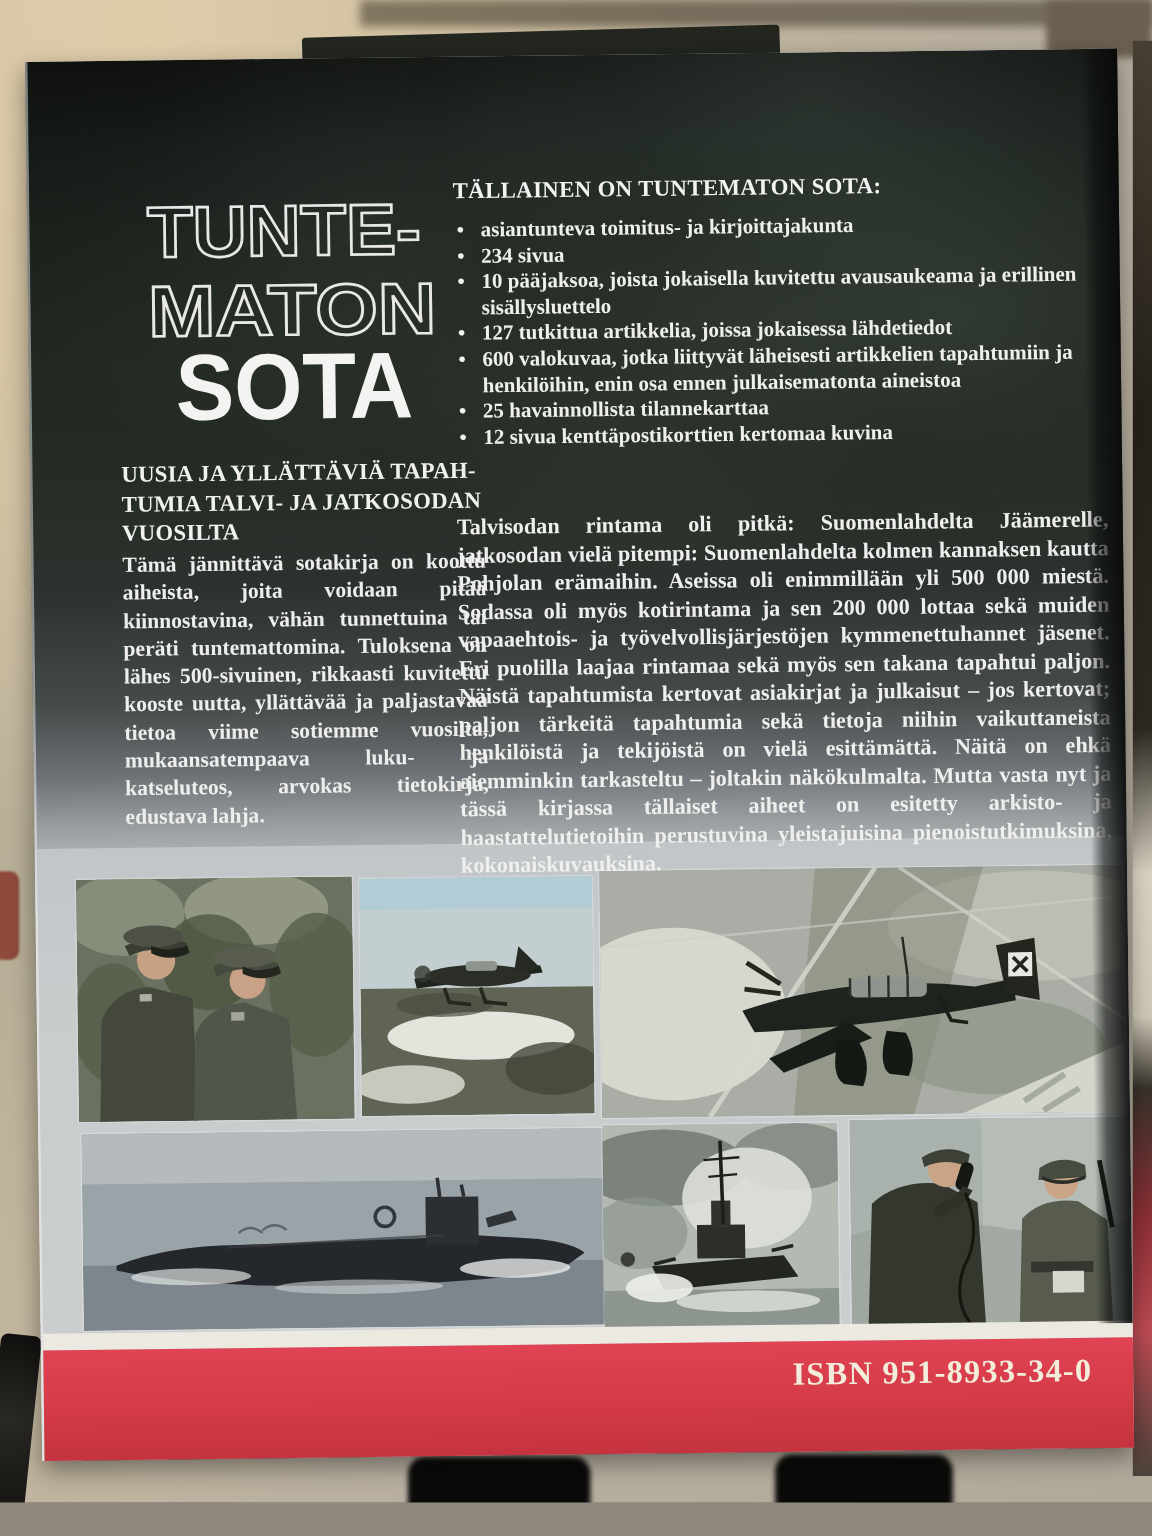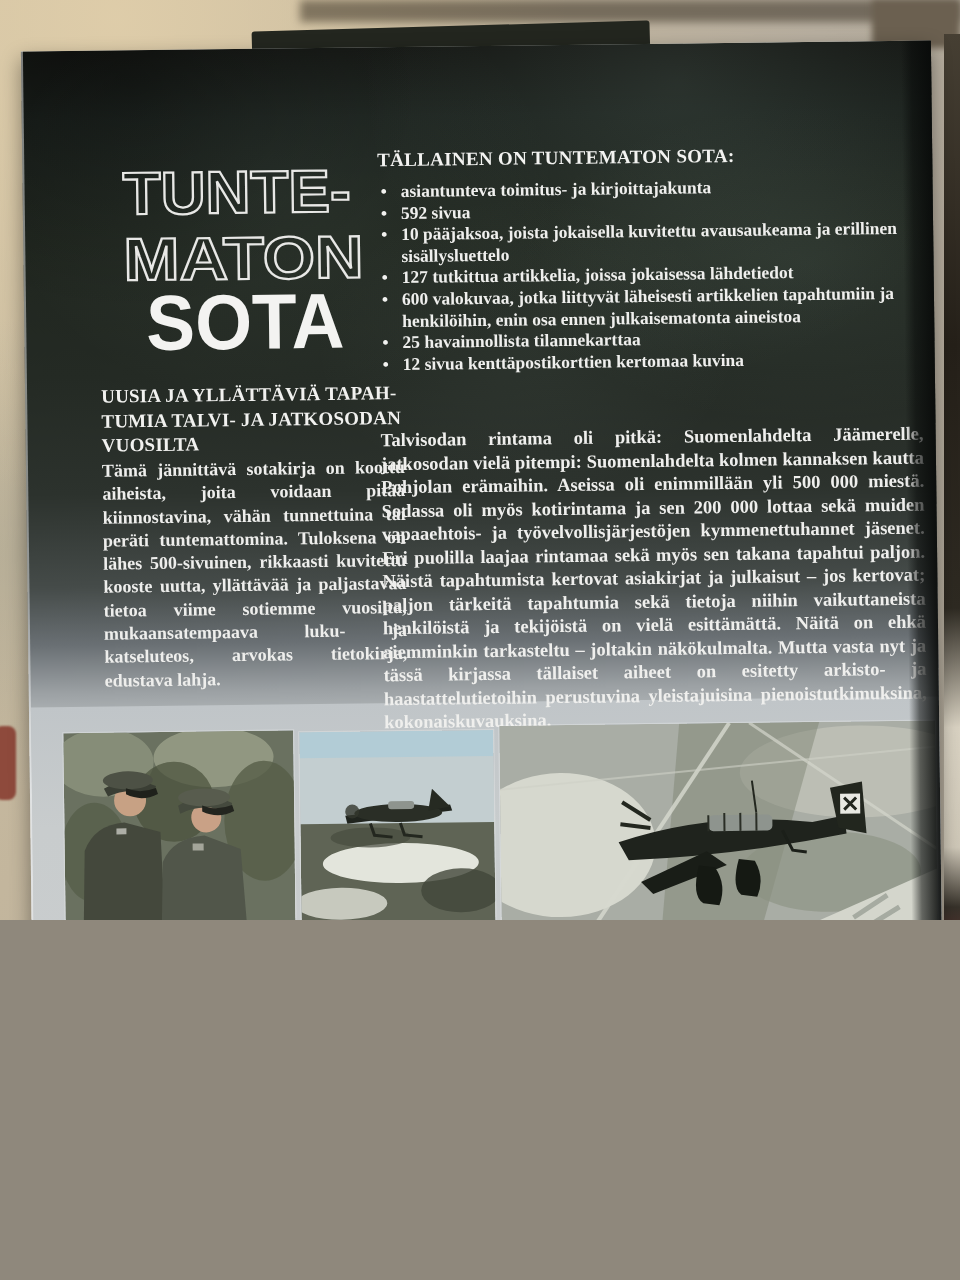--- a/index.html
+++ b/index.html
@@ -1,16 +1,16 @@
 <!DOCTYPE html>
 <html><head>
 <meta charset="utf-8">
 <style>
   html,body{margin:0;padding:0;background:#8f887c;}
-  .scene{position:relative;width:960px;height:920px;overflow:hidden;
+  .scene{position:relative;width:960px;height:1252px;overflow:hidden;
          font-family:"Liberation Serif", serif;}
   
   .floor{position:absolute;inset:0;
     background:
       radial-gradient(ellipse at 12% 2%, rgba(224,206,170,.9) 0%, rgba(224,206,170,0) 38%),
       radial-gradient(ellipse at 4% 60%, rgba(150,150,135,.35) 0%, rgba(150,150,135,0) 30%),
       linear-gradient(115deg,#cfc1a3 0%,#c3b69d 30%,#b8afa0 60%,#b0a899 100%);}
   .top-shadow{position:absolute;left:300px;top:0;width:660px;height:22px;
     background:rgba(45,38,26,.5);filter:blur(4px);}
   .corner-dark{position:absolute;left:872px;top:0;width:88px;height:48px;
@@ -100,21 +100,21 @@
 
     <svg class="title-svg" viewBox="0 0 244 192">
       <text x="2" y="52" textLength="228" lengthAdjust="spacingAndGlyphs" font-family="Liberation Sans, sans-serif" font-weight="bold" font-size="60" fill="none" stroke="#e8e8e6" stroke-width="2.2">TUNTE-</text>
       <text x="2" y="118" textLength="240" lengthAdjust="spacingAndGlyphs" font-family="Liberation Sans, sans-serif" font-weight="bold" font-size="60" fill="none" stroke="#e8e8e6" stroke-width="2.2">MATON</text>
       <text x="24" y="188" textLength="198" lengthAdjust="spacingAndGlyphs" font-family="Liberation Sans, sans-serif" font-weight="bold" font-size="78" fill="#f3f3f1">SOTA</text>
     </svg>
 
     <div class="heading">TÄLLAINEN ON TUNTEMATON SOTA:</div>
     <ul class="bullets">
       <li><span class="dot">•</span><span>asiantunteva toimitus- ja kirjoittajakunta</span></li>
-      <li><span class="dot">•</span><span>592 sivua</span></li>
+      <li><span class="dot">•</span><span>234 sivua</span></li>
       <li><span class="dot">•</span><span>10 pääjaksoa, joista jokaisella kuvitettu avausaukeama ja erillinen sisällysluettelo</span></li>
       <li><span class="dot">•</span><span>127 tutkittua artikkelia, joissa jokaisessa lähdetiedot</span></li>
       <li><span class="dot">•</span><span>600 valokuvaa, jotka liittyvät läheisesti artikkelien tapahtumiin ja henkilöihin, enin osa ennen julkaisematonta aineistoa</span></li>
       <li><span class="dot">•</span><span>25 havainnollista tilannekarttaa</span></li>
       <li><span class="dot">•</span><span>12 sivua kenttäpostikorttien kertomaa kuvina</span></li>
     </ul>
     <div class="right-body">Talvisodan rintama oli pitkä: Suomenlahdelta Jäämerelle, jatkosodan vielä pitempi: Suomenlahdelta kolmen kannaksen kautta Pohjolan erämaihin. Aseissa oli enimmillään yli 500 000 miestä. Sodassa oli myös kotirintama ja sen 200 000 lottaa sekä muiden vapaaehtois- ja työvelvollisjärjestöjen kymmenettuhannet jäsenet. Eri puolilla laajaa rintamaa sekä myös sen takana tapahtui paljon. Näistä tapahtumista kertovat asiakirjat ja julkaisut – jos kertovat; paljon tärkeitä tapahtumia sekä tietoja niihin vaikuttaneista henkilöistä ja tekijöistä on vielä esittämättä. Näitä on ehkä aiemminkin tarkasteltu – joltakin näkökulmalta. Mutta vasta nyt ja tässä kirjassa tällaiset aiheet on esitetty arkisto- ja haastattelutietoihin perustuvina yleistajuisina pienoistutkimuksina, kokonaiskuvauksina.</div>
 
     <div class="subtitle">
       <div>UUSIA JA YLLÄTTÄVIÄ TAPAH-</div>

